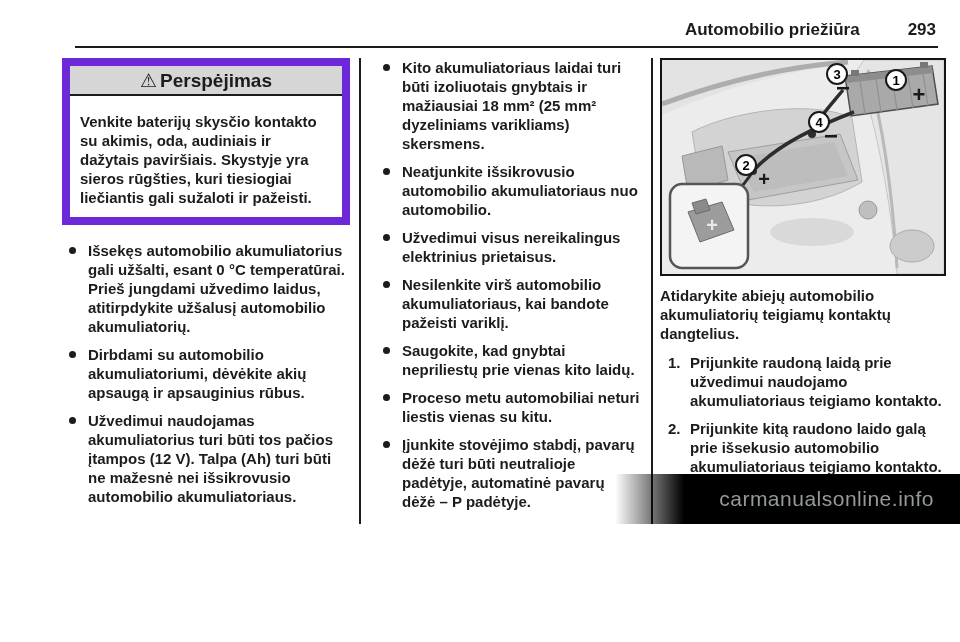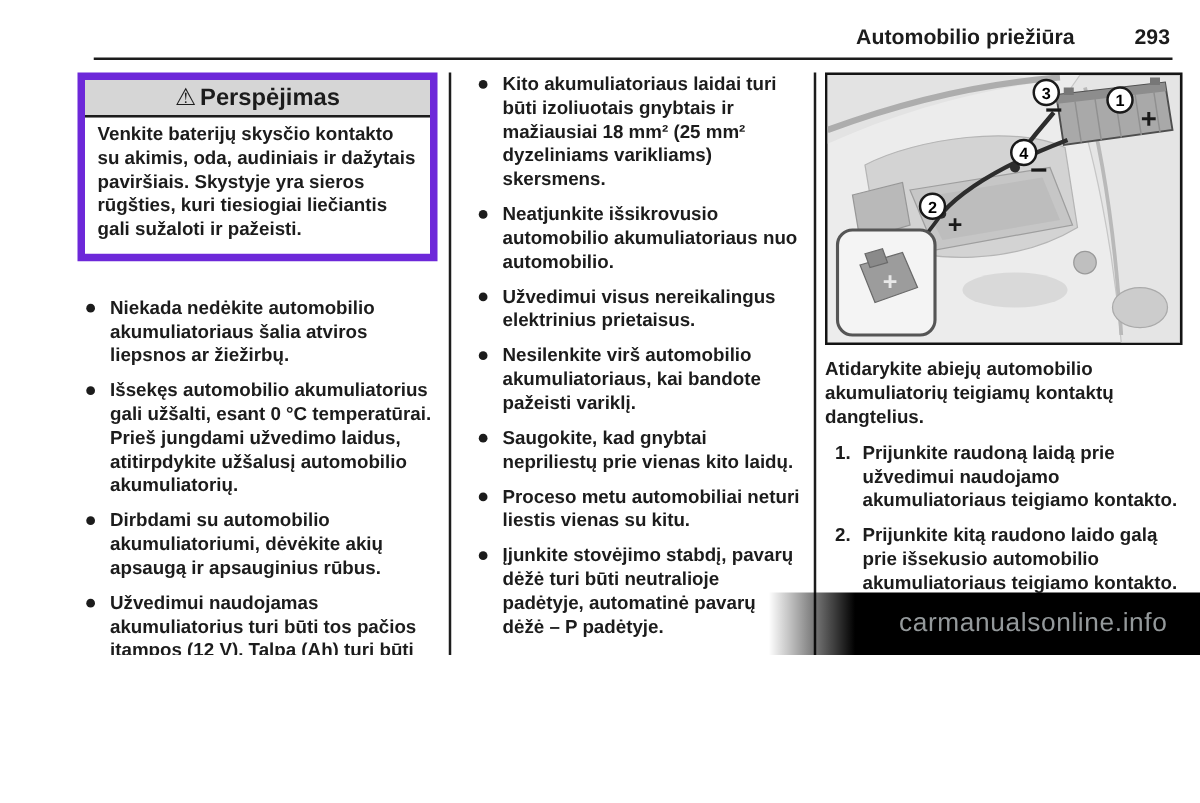--- a/index.html
+++ b/index.html
@@ -20,27 +20,27 @@
   
   .vsep{ position:absolute; top:58px; width:2px; height:545px; background:#1c1c1c; }
   .vsep1{ left:359px; }
   .vsep2{ left:651px; }
   
   .col{ position:absolute; top:58px; font-size:15px; font-weight:700; line-height:19px; }
   .col1{ left:62px;  width:288px; }
   .col2{ left:376px; width:266px; }
   .col3{ left:660px; width:285px; }
   
-  .warnbox{ border:6px solid #6d28d9; margin-bottom:28px; }
+  .warnbox{ border:8px solid #6d28d9; margin-bottom:16px; }
   .warnbox-title{
     background:#d6d6d6; border-bottom:2px solid #1c1c1c;
     text-align:center; font-size:19px; font-weight:700; padding:5px 0 4px;
   }
   .warn-icon{ font-size:19px; margin-right:3px; }
-  .warnbox-body{ padding:4px 10px 10px; }
+  .warnbox-body{ padding:16px 10px 10px; }
   
   ul.bullets{ list-style:none; margin:0; padding:0; }
   ul.bullets li{ position:relative; padding-left:26px; margin-bottom:9px; }
   ul.bullets li::before{
     content:""; position:absolute; left:7px; top:6px;
     width:7px; height:7px; border-radius:50%; background:#1c1c1c;
   }
   
   .figure{
     position:relative; width:282px; height:214px;
@@ -80,21 +80,20 @@
   <div class="vsep vsep2"></div>
 
   <div class="col col1">
     <div class="warnbox">
       <div class="warnbox-title">
         <span class="warn-icon">⚠</span><span>Perspėjimas</span>
       </div>
       <div class="warnbox-body">Venkite baterijų skysčio kontakto su akimis, oda, audiniais ir dažytais paviršiais. Skystyje yra sieros rūgšties, kuri tiesiogiai liečiantis gali sužaloti ir pažeisti.</div>
     </div>
     <ul class="bullets">
-      <li>Niekada nedėkite automobilio akumuliatoriaus šalia atviros liepsnos ar žiežirbų.</li>
       <li>Išsekęs automobilio akumuliatorius gali užšalti, esant 0 °C temperatūrai. Prieš jungdami užvedimo laidus, atitirpdykite užšalusį automobilio akumuliatorių.</li>
       <li>Dirbdami su automobilio akumuliatoriumi, dėvėkite akių apsaugą ir apsauginius rūbus.</li>
       <li>Užvedimui naudojamas akumuliatorius turi būti tos pačios įtampos (12 V). Talpa (Ah) turi būti ne mažesnė nei išsikrovusio automobilio akumuliatoriaus.</li>
     </ul>
   </div>
 
   <div class="col col2">
     <ul class="bullets">
       <li>Kito akumuliatoriaus laidai turi būti izoliuotais gnybtais ir mažiausiai 18 mm² (25 mm² dyzeliniams varikliams) skersmens.</li>
       <li>Neatjunkite išsikrovusio automobilio akumuliatoriaus nuo automobilio.</li>

